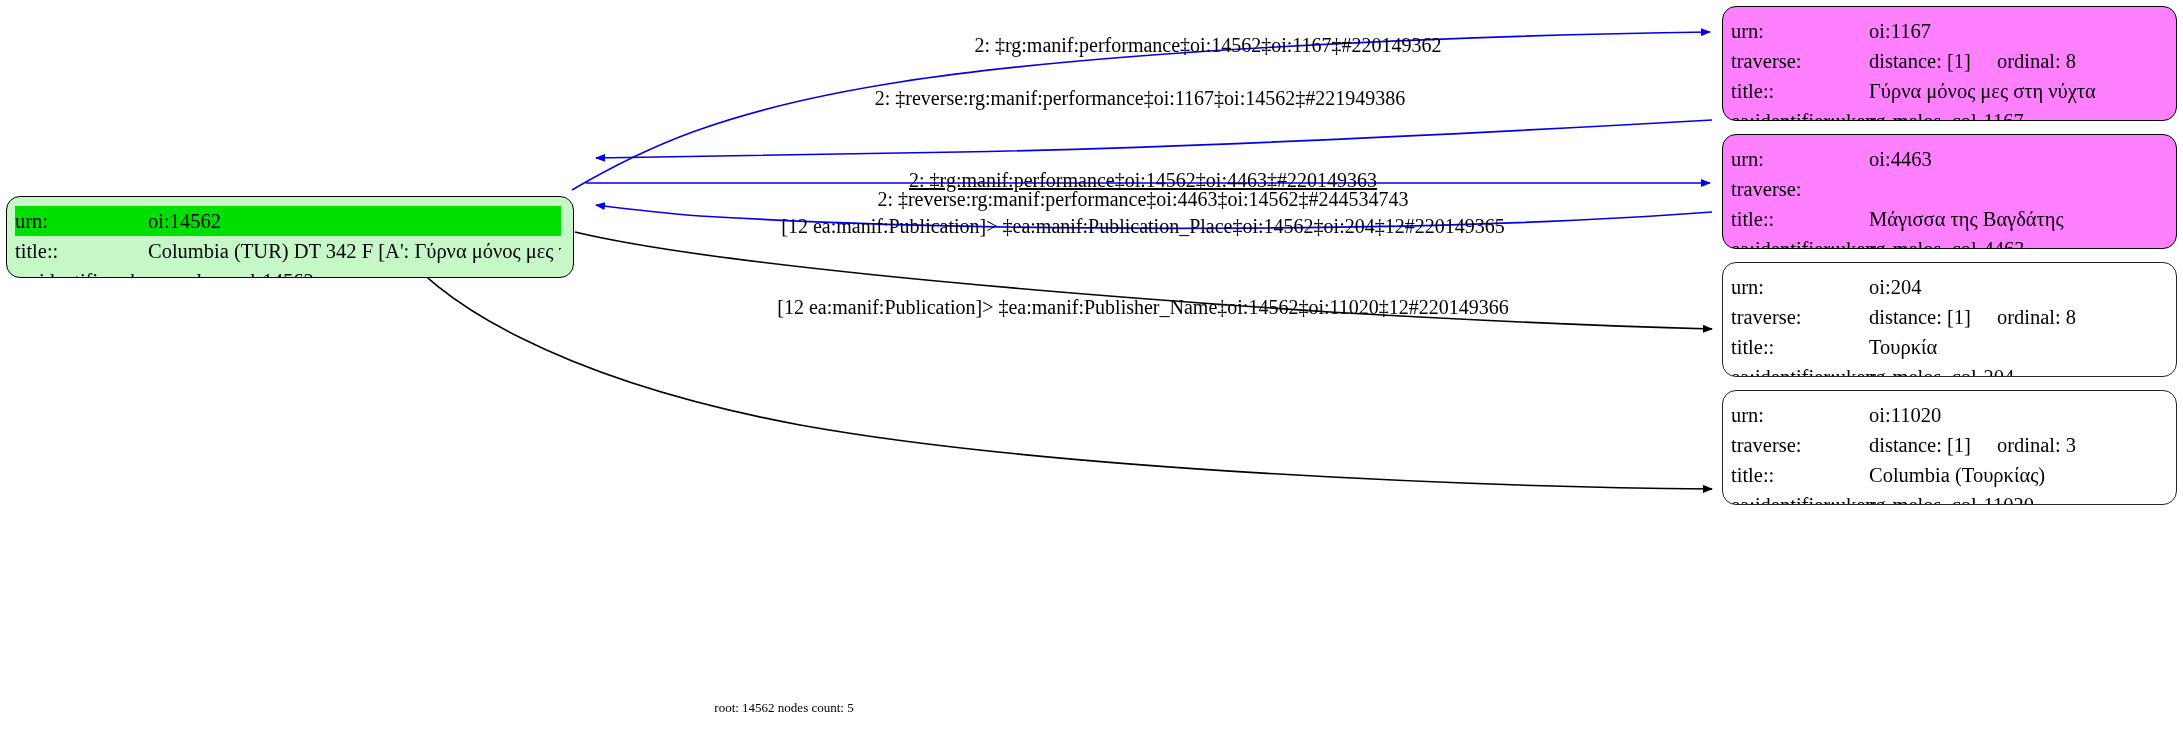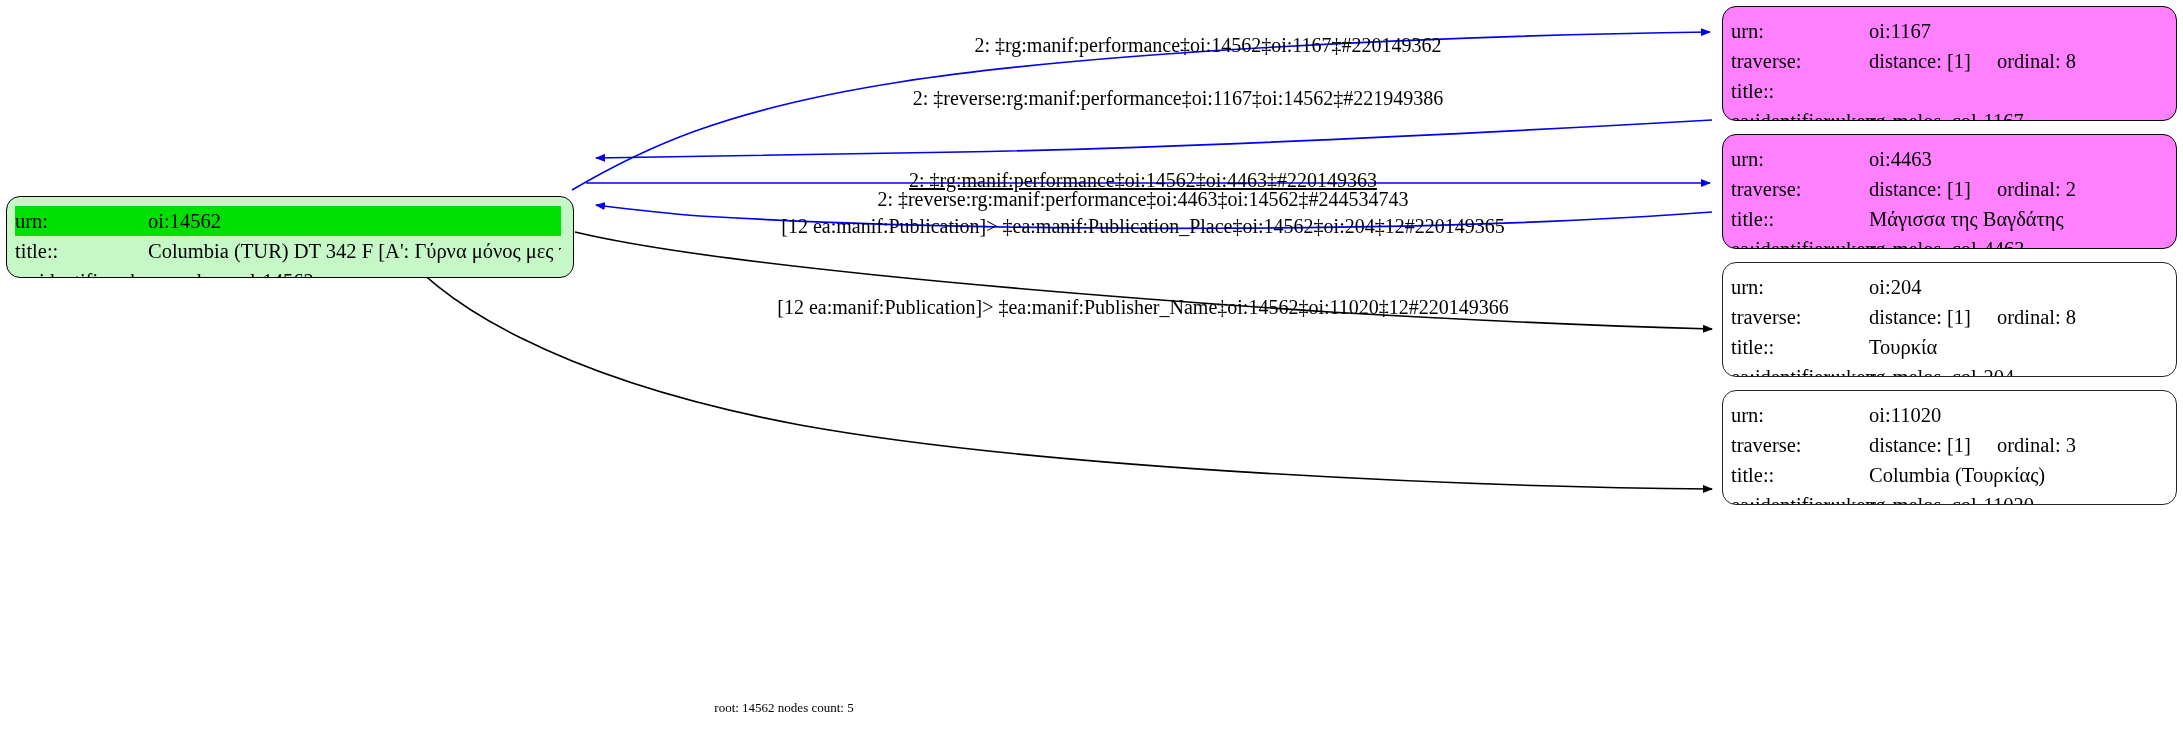--- a/index.html
+++ b/index.html
@@ -135,36 +135,36 @@
     <div class="row">
       <span class="k">urn:</span>
       <span class="v">oi:1167</span>
     </div>
     <div class="row">
       <span class="k">traverse:</span>
       <span class="v"><span>distance: [1]</span><span class="ord">ordinal: 8</span></span>
     </div>
     <div class="row">
       <span class="k">title::</span>
+      <span class="v">Γύρνα μόνος μες στη νύχτα</span>
     </div>
     <div class="row">
       <span class="k">ea:identifier:ukey</span>
       <span class="v">rg-melos_col-1167</span>
     </div>
 
   </div>
 
   <div class="node pink" style="left:1722px; top:134px; width:455px; height:115px;">
     <div class="row">
       <span class="k">urn:</span>
       <span class="v">oi:4463</span>
     </div>
     <div class="row">
       <span class="k">traverse:</span>
-      <span class="v"><span>distance: [1]</span><span class="ord">ordinal: 2</span></span>
     </div>
     <div class="row">
       <span class="k">title::</span>
       <span class="v">Μάγισσα της Βαγδάτης</span>
     </div>
     <div class="row">
       <span class="k">ea:identifier:ukey</span>
       <span class="v">rg-melos_col-4463</span>
     </div>
 
@@ -204,21 +204,21 @@
       <span class="v">Columbia (Τουρκίας)</span>
     </div>
     <div class="row">
       <span class="k">ea:identifier:ukey</span>
       <span class="v">rg-melos_col-11020</span>
     </div>
 
   </div>
 
   <div class="edge-label" style="left:1208px; top:35px;">2: ‡rg:manif:performance‡oi:14562‡oi:1167‡#220149362</div>
-  <div class="edge-label" style="left:1178px; top:88px;">2: ‡reverse:rg:manif:performance‡oi:1167‡oi:14562‡#221949386</div>
+  <div class="edge-label" style="left:1140px; top:88px;">2: ‡reverse:rg:manif:performance‡oi:1167‡oi:14562‡#221949386</div>
   <div class="edge-label" style="left:1143px; top:170px;text-decoration:underline;">2: ‡rg:manif:performance‡oi:14562‡oi:4463‡#220149363</div>
   <div class="edge-label" style="left:1143px; top:189px;">2: ‡reverse:rg:manif:performance‡oi:4463‡oi:14562‡#244534743</div>
   <div class="edge-label" style="left:1143px; top:216px;">[12 ea:manif:Publication]&gt; ‡ea:manif:Publication_Place‡oi:14562‡oi:204‡12#220149365</div>
   <div class="edge-label" style="left:1143px; top:297px;">[12 ea:manif:Publication]&gt; ‡ea:manif:Publisher_Name‡oi:14562‡oi:11020‡12#220149366</div>
 
   <div class="caption" style="left:784px; top:700px;">root: 14562 nodes count: 5</div>
 
 </div>
 
 </body></html>

